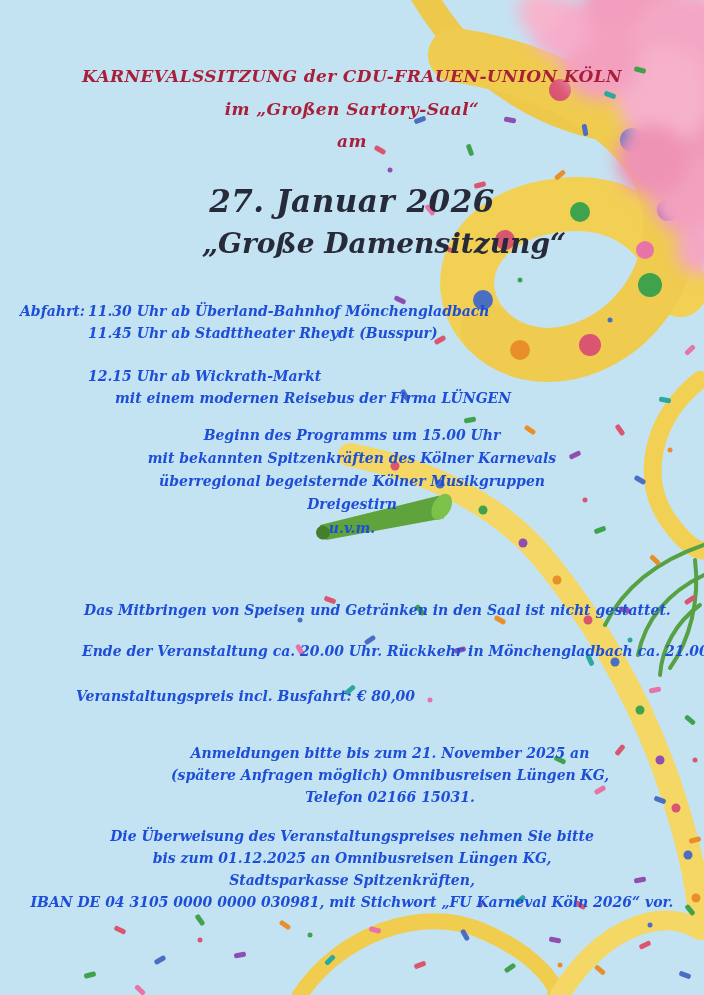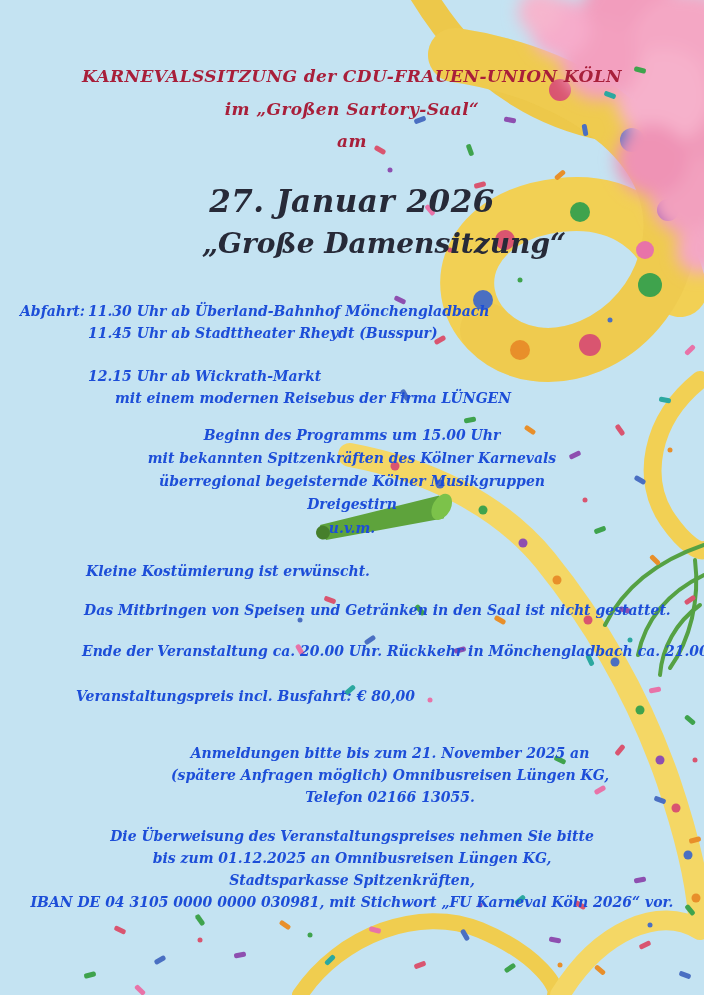--- a/index.html
+++ b/index.html
@@ -213,28 +213,27 @@
     <div class="line dep1">11.45 Uhr ab Stadttheater Rheydt (Busspur)</div>
     <div class="line dep3">12.15 Uhr ab Wickrath-Markt</div>
     <div class="line dep4">mit einem modernen Reisebus der Firma LÜNGEN</div>
 
     <div class="line ctr prg0">Beginn des Programms um 15.00 Uhr</div>
     <div class="line ctr prg2">überregional begeisternde Kölner Musikgruppen</div>
     <div class="line ctr prg1">mit bekannten Spitzenkräften des Kölner Karnevals</div>
     <div class="line ctr prg3">Dreigestirn</div>
     <div class="line ctr prg4">u.v.m.</div>
 
-    <div class="line note1">Kleine Kostümierung ist erwünscht.</div>
     <div class="line note2">Das Mitbringen von Speisen und Getränken in den Saal ist nicht gestattet.</div>
     <div class="line note3">Ende der Veranstaltung ca. 20.00 Uhr. Rückkehr in Mönchengladbach ca. 21.00 Uhr.</div>
     <div class="line price">Veranstaltungspreis incl. Busfahrt: € 80,00</div>
 
     <div class="line regwrap reg0">Anmeldungen bitte bis zum 21. November 2025 an</div>
     <div class="line regwrap reg1">(spätere Anfragen möglich) Omnibusreisen Lüngen KG,</div>
-    <div class="line regwrap reg2">Telefon 02166 13055.</div>
+    <div class="line regwrap reg2">Telefon 02166 15031.</div>
 
     <div class="line ctr pay0">Die Überweisung des Veranstaltungspreises nehmen Sie bitte</div>
     <div class="line ctr pay1">bis zum 01.12.2025 an Omnibusreisen Lüngen KG,</div>
     <div class="line ctr pay2">Stadtsparkasse Spitzenkräften,</div>
     <div class="line ctr pay3">IBAN DE 04 3105 0000 0000 030981, mit Stichwort „FU Karneval Köln 2026“ vor.</div>
 
   </div>
 </div>
 
 </body></html>

